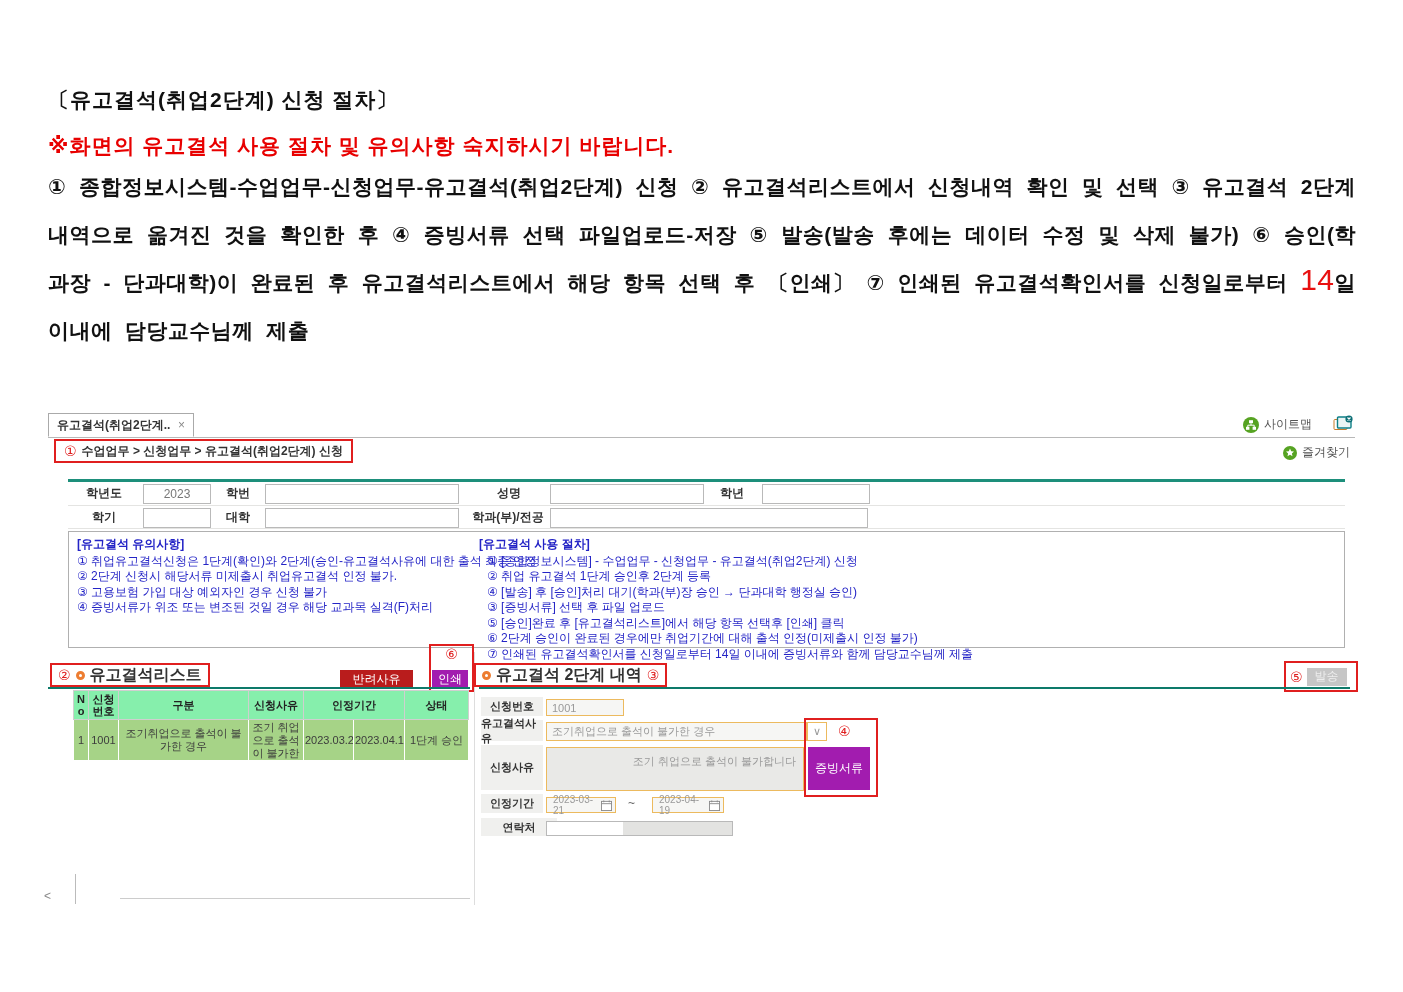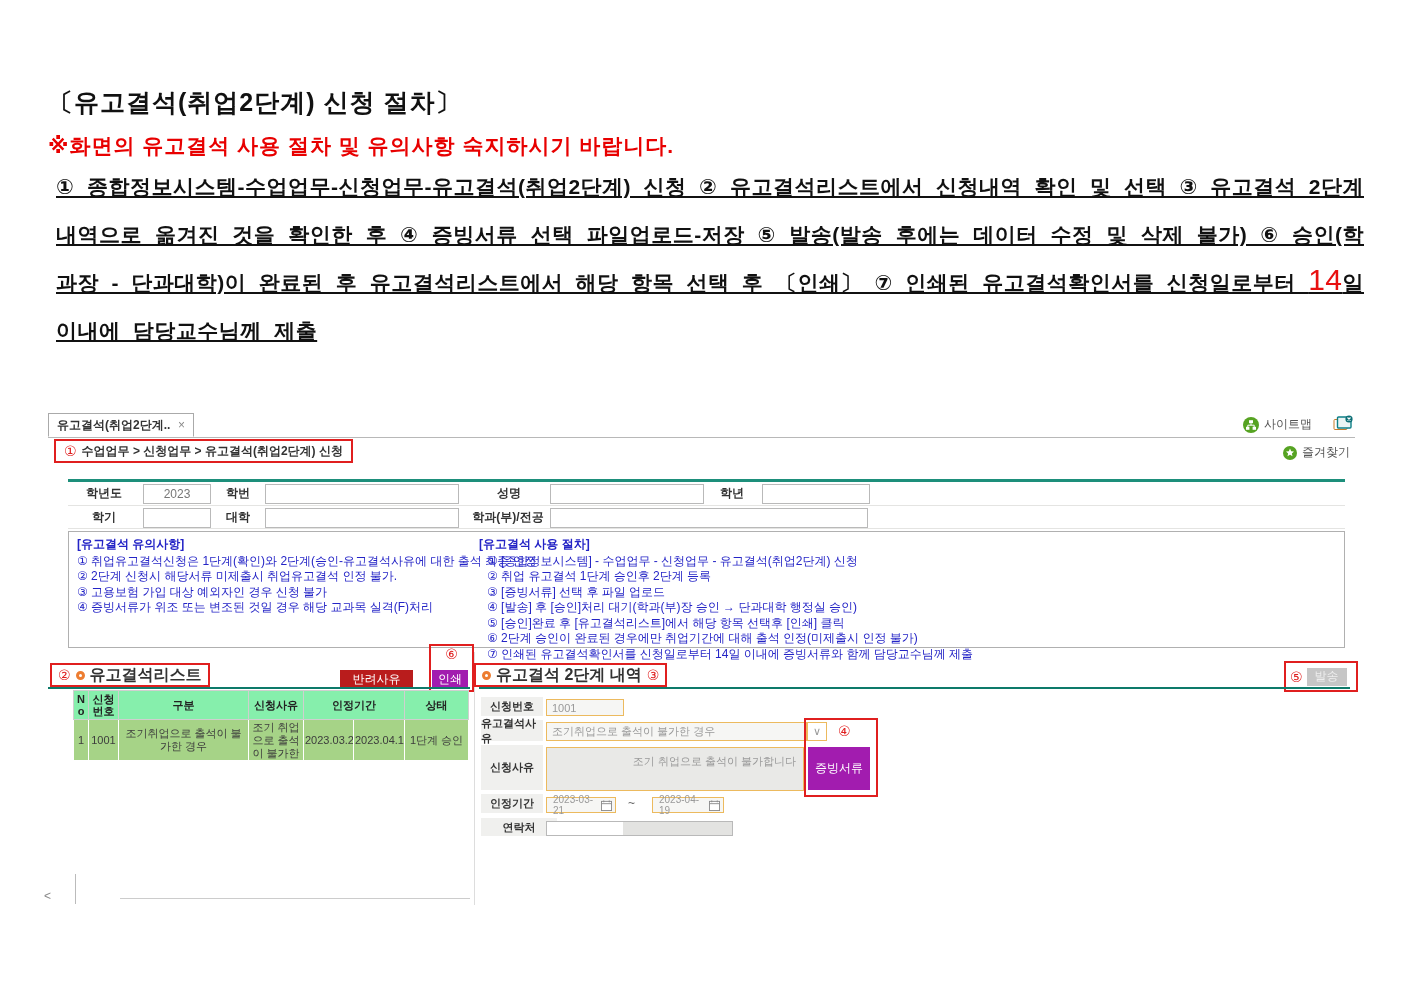--- a/index.html
+++ b/index.html
@@ -1,24 +1,24 @@
 <!DOCTYPE html>
 <html><head>
 <meta charset="utf-8">
 <style>
   html,body{margin:0;padding:0;background:#fff;}
   body{font-family:"Liberation Sans","DejaVu Sans",sans-serif;color:#222;}
   .page{position:relative;width:1403px;height:992px;background:#fff;overflow:hidden;}
   .abs{position:absolute;}
 
   
-  .doc-title{left:48px;top:86px;font-size:25px;font-weight:700;color:#111;letter-spacing:1px;}
+  .doc-title{left:48px;top:86px;font-size:21px;font-weight:700;color:#111;letter-spacing:1px;}
   .doc-warning{left:48px;top:132px;font-size:21px;font-weight:700;color:#e80000;letter-spacing:1px;}
-  .doc-steps{left:56px;top:163px;width:1308px;font-size:21px;font-weight:700;line-height:48px;
-             text-align:justify;color:#111;word-spacing:6px;letter-spacing:.5px;text-decoration:underline;}
+  .doc-steps{left:48px;top:163px;width:1308px;font-size:21px;font-weight:700;line-height:48px;
+             text-align:justify;color:#111;word-spacing:6px;letter-spacing:.5px;}
   .big-red{color:#e81010;font-size:30px;font-weight:400;line-height:0;}
 
   
   .tabline{left:48px;top:437px;width:1307px;height:1px;background:#b8b8b8;}
   .tab{left:48px;top:413px;width:146px;height:24px;background:#fff;border:1px solid #aaa;border-bottom:1px solid #fff;
        display:flex;align-items:center;justify-content:space-between;padding:0 8px;box-sizing:border-box;z-index:2;}
   .tab-label{font-size:12px;font-weight:700;color:#333;}
   .tab-close{font-size:12px;color:#8a8a8a;cursor:pointer;}
   .iconrow{display:flex;align-items:center;gap:5px;font-size:12px;color:#555;}
   .redbox{border:2px solid #e01f1f;}
@@ -159,22 +159,22 @@
         <li>② 2단계 신청시 해당서류 미제출시 취업유고결석 인정 불가.</li>
         <li>③ 고용보험 가입 대상 예외자인 경우 신청 불가</li>
         <li>④ 증빙서류가 위조 또는 변조된 것일 경우 해당 교과목 실격(F)처리</li>
       </ul>
     </div>
     <div class="ncol right" style="left:410px;">
       <div class="ntitle">[유고결석 사용 절차]</div>
       <ul>
         <li>① [종합정보시스템] - 수업업무 - 신청업무 - 유고결석(취업2단계) 신청</li>
         <li>② 취업 유고결석 1단계 승인후 2단계 등록</li>
+        <li>④ [발송] 후 [승인]처리 대기(학과(부)장 승인 → 단과대학 행정실 승인)</li>
         <li>③ [증빙서류] 선택 후 파일 업로드</li>
-        <li>④ [발송] 후 [승인]처리 대기(학과(부)장 승인 → 단과대학 행정실 승인)</li>
         <li>⑤ [승인]완료 후 [유고결석리스트]에서 해당 항목 선택후 [인쇄] 클릭</li>
         <li>⑥ 2단계 승인이 완료된 경우에만 취업기간에 대해 출석 인정(미제출시 인정 불가)</li>
         <li>⑦ 인쇄된 유고결석확인서를 신청일로부터 14일 이내에 증빙서류와 함께 담당교수님께 제출</li>
       </ul>
     </div>
   </div>
 
   <div class="abs sect-titlebox redbox" style="left:50px;top:663px;">
     <span class="sect-step">②</span>
     <span class="bullet"></span>

